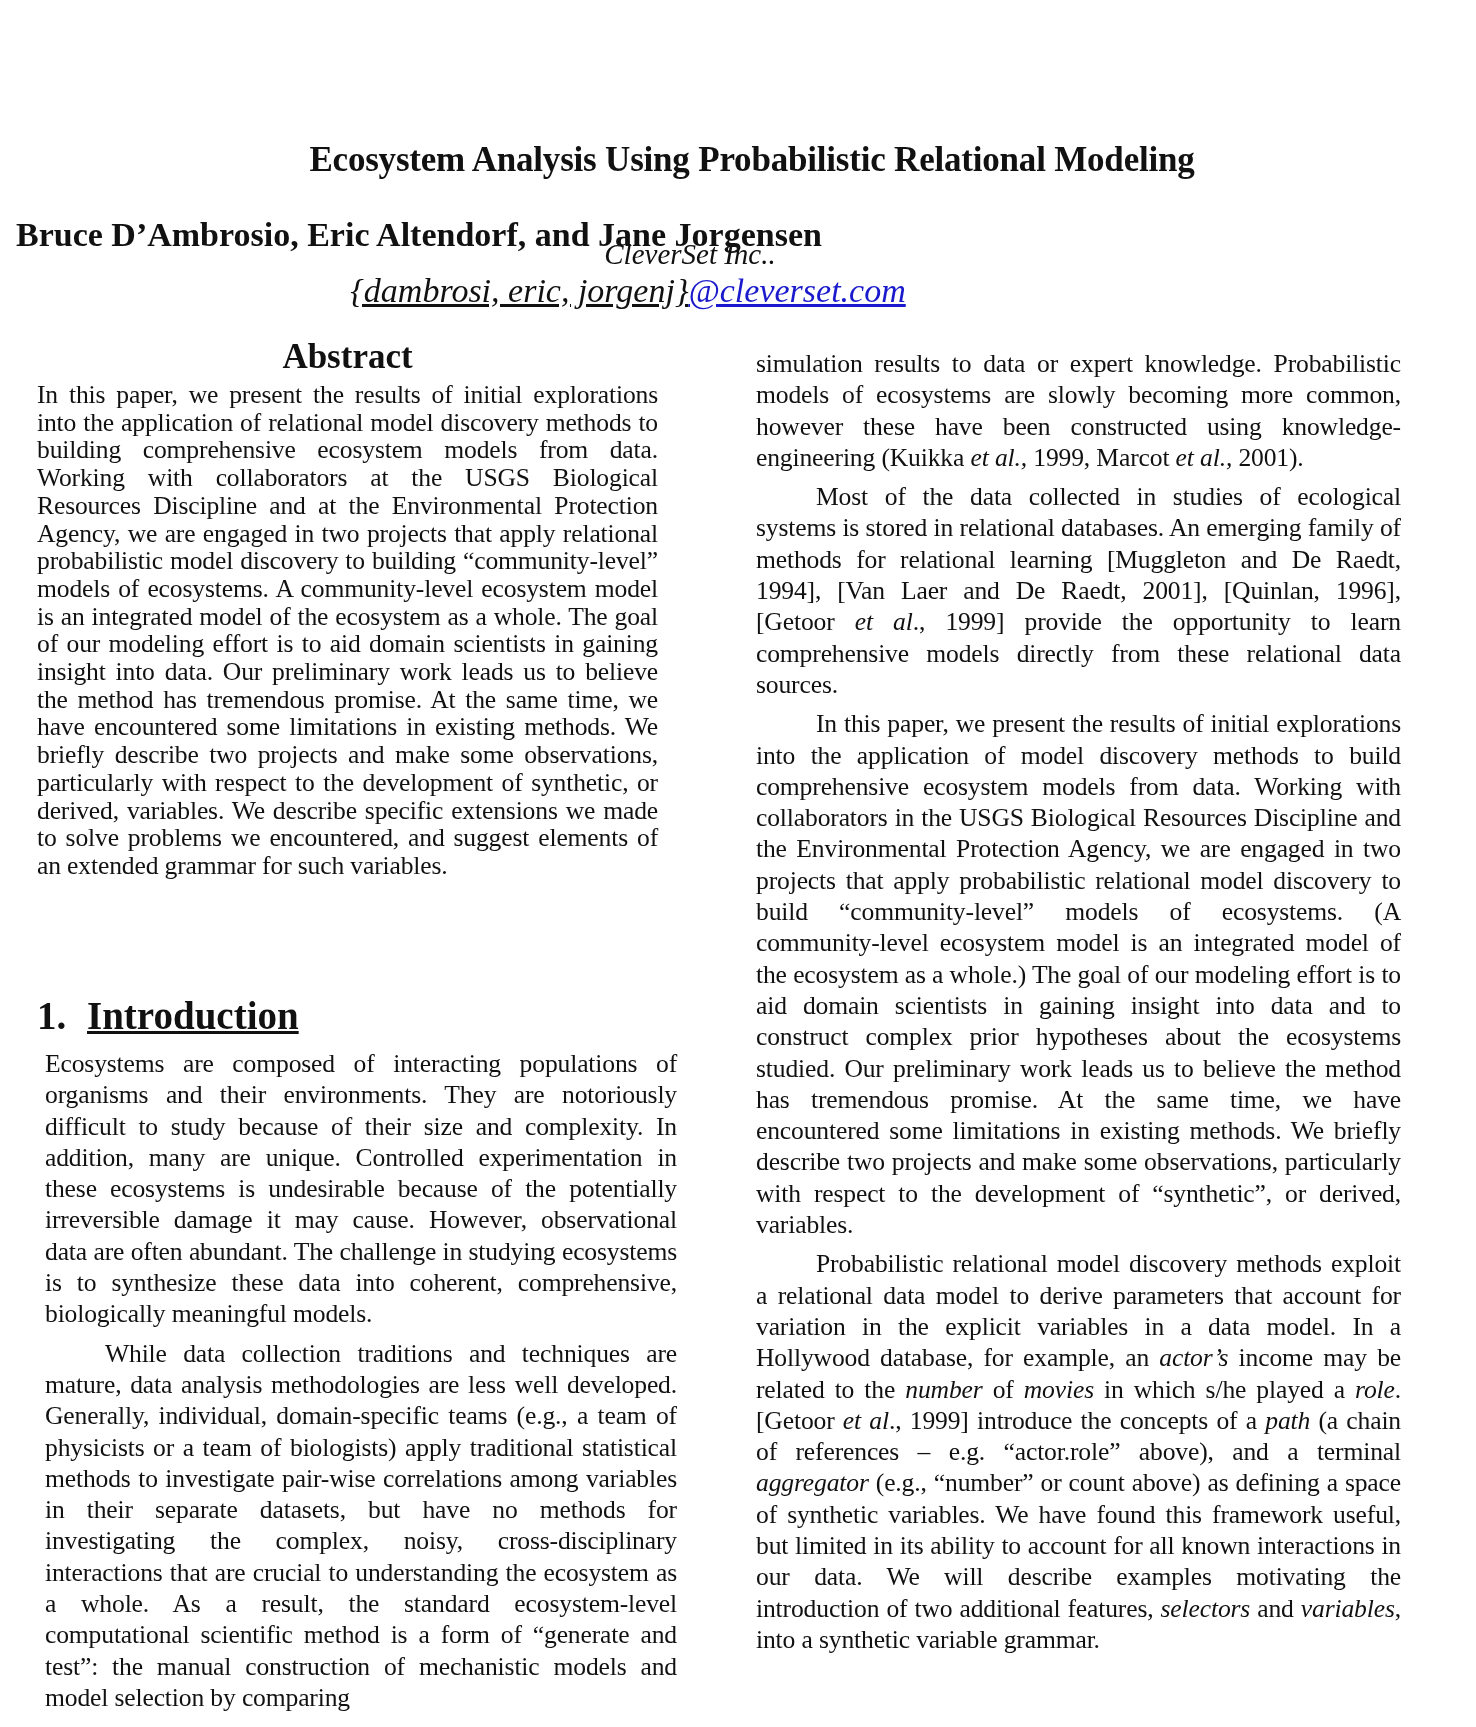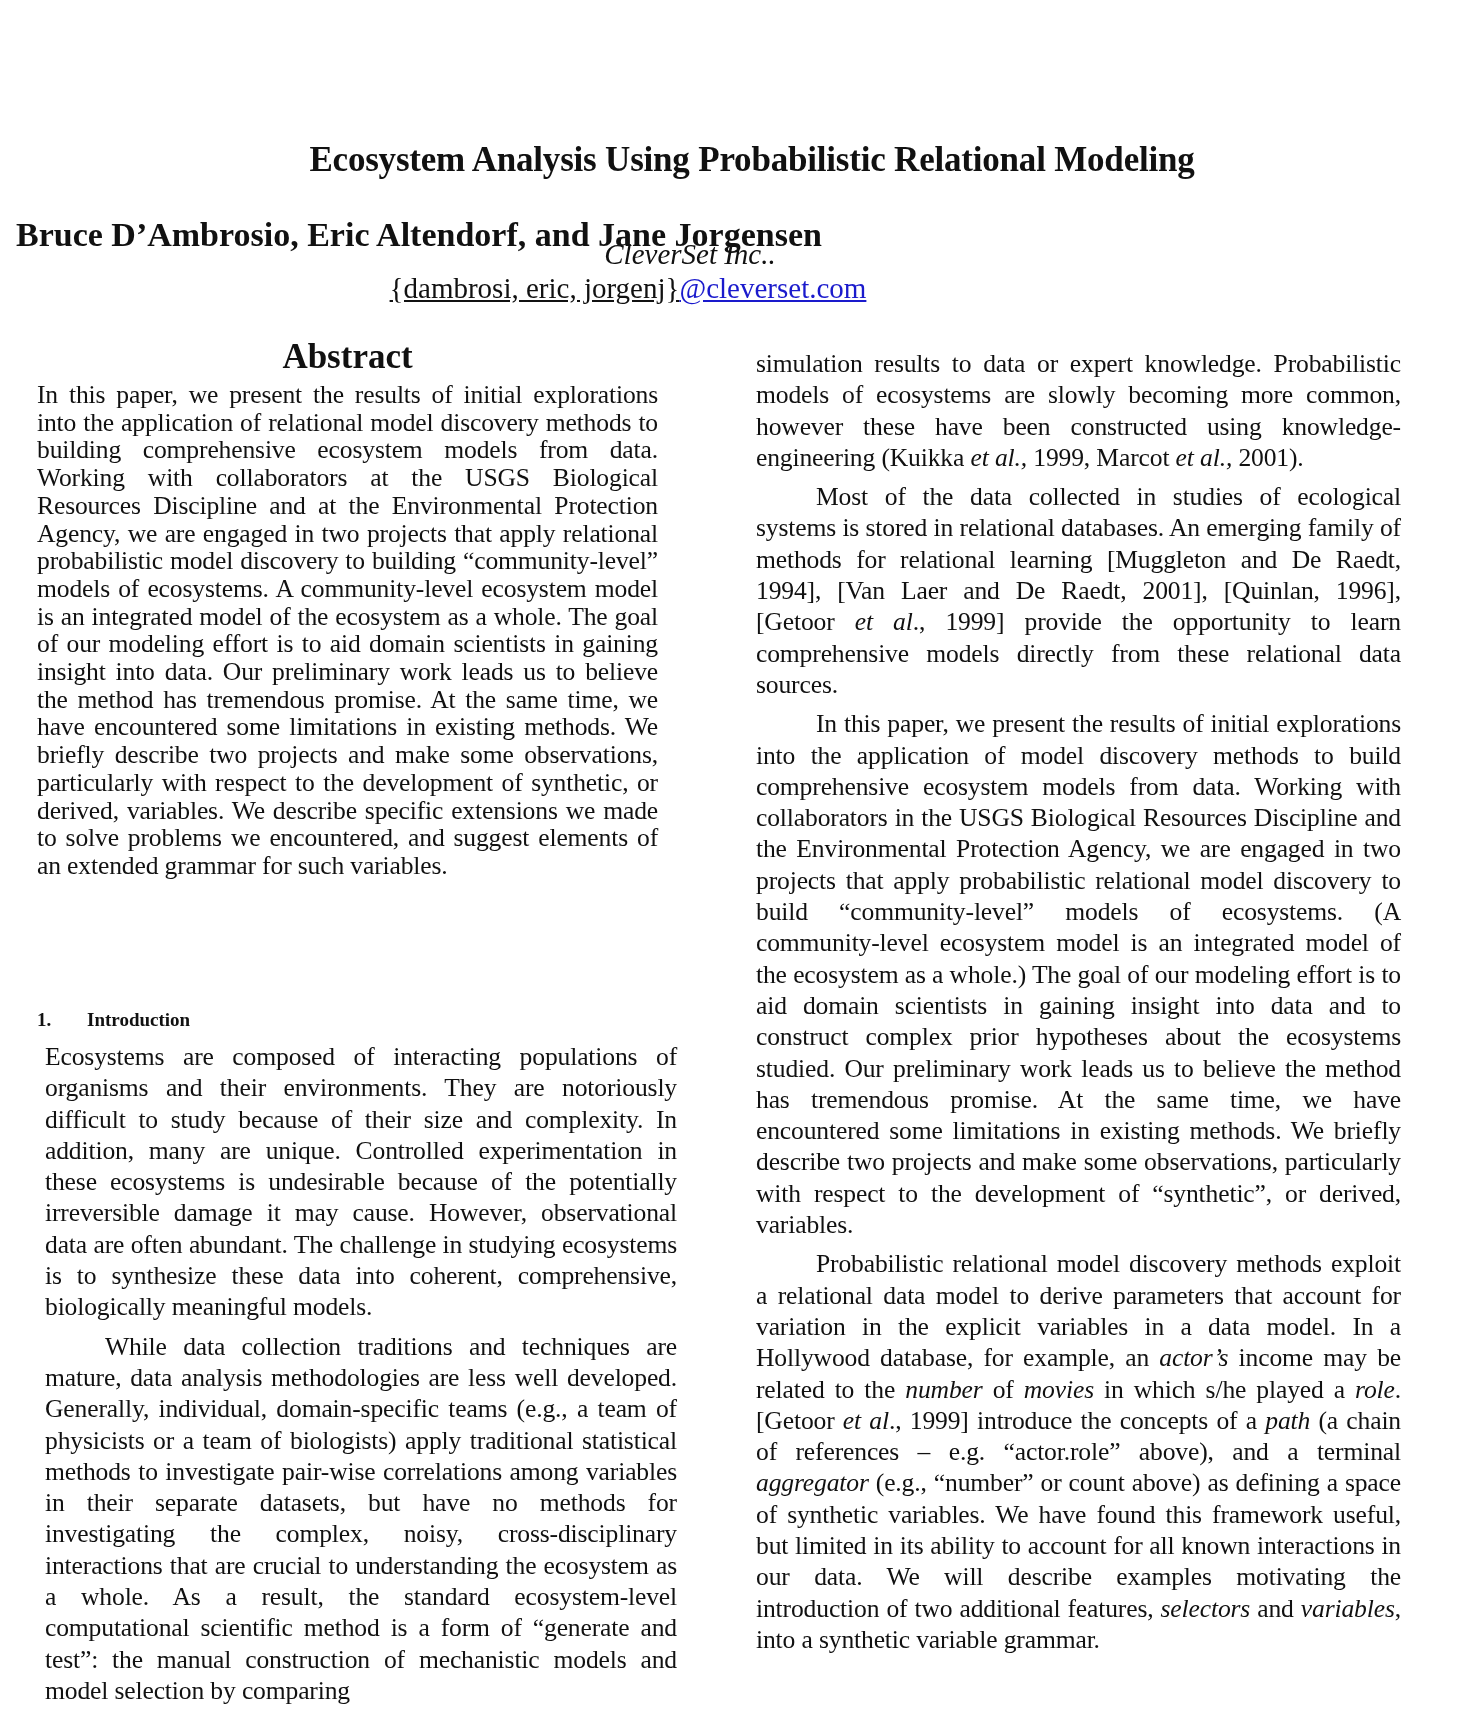--- a/index.html
+++ b/index.html
@@ -14,38 +14,38 @@
   .authors {
     position: absolute; top: 200px; left: 0; width: 1476px; text-align: left;
     font-weight: bold; font-size: 34px; margin: 16px;
   }
   .affil {
     position: absolute; top: 238px; left: 16px; width: 1348px; text-align: center;
     font-style: italic; font-size: 29px; margin: 0;
   }
   .email {
     position: absolute; top: 272px; left: 0; width: 1256px; text-align: center;
-    font-size: 29px; margin: 0;
+    font-style: italic; font-size: 34px; margin: 0;
   }
   .email .user { text-decoration: underline; color: #111; }
   .email .domain { text-decoration: underline; color: #1a1acc; }
 
   .col-left { position: absolute; left: 37px; top: 337px; width: 621px; }
   .col-left-intro { position: absolute; left: 37px; top: 993px; width: 648px; }
   .col-right { position: absolute; left: 748px; top: 340px; width: 661px; }
 
   .abstract-heading {
     text-align: center; font-weight: bold; font-size: 35px; margin: 0 0 4px 0;
   }
   .abstract-body {
     font-size: 25.6px; line-height: 27.7px; text-align: justify; margin: 0;
     letter-spacing: -0.15px;
   }
   .section-heading {
-    font-weight: bold; font-size: 19px; margin: 16px 0 10px 0;
+    font-weight: bold; font-size: 39px; margin: 0 0 10px 0; text-decoration: underline;
   }
   .section-heading .num { display: inline-block; width: 50px; }
   .body-text {
     font-size: 25.6px; line-height: 31.3px; text-align: justify; margin: 8px;
     letter-spacing: -0.15px;
   }
   .indent { text-indent: 60px; }
   .body-text em { font-style: italic; }
 </style>
 </head>

